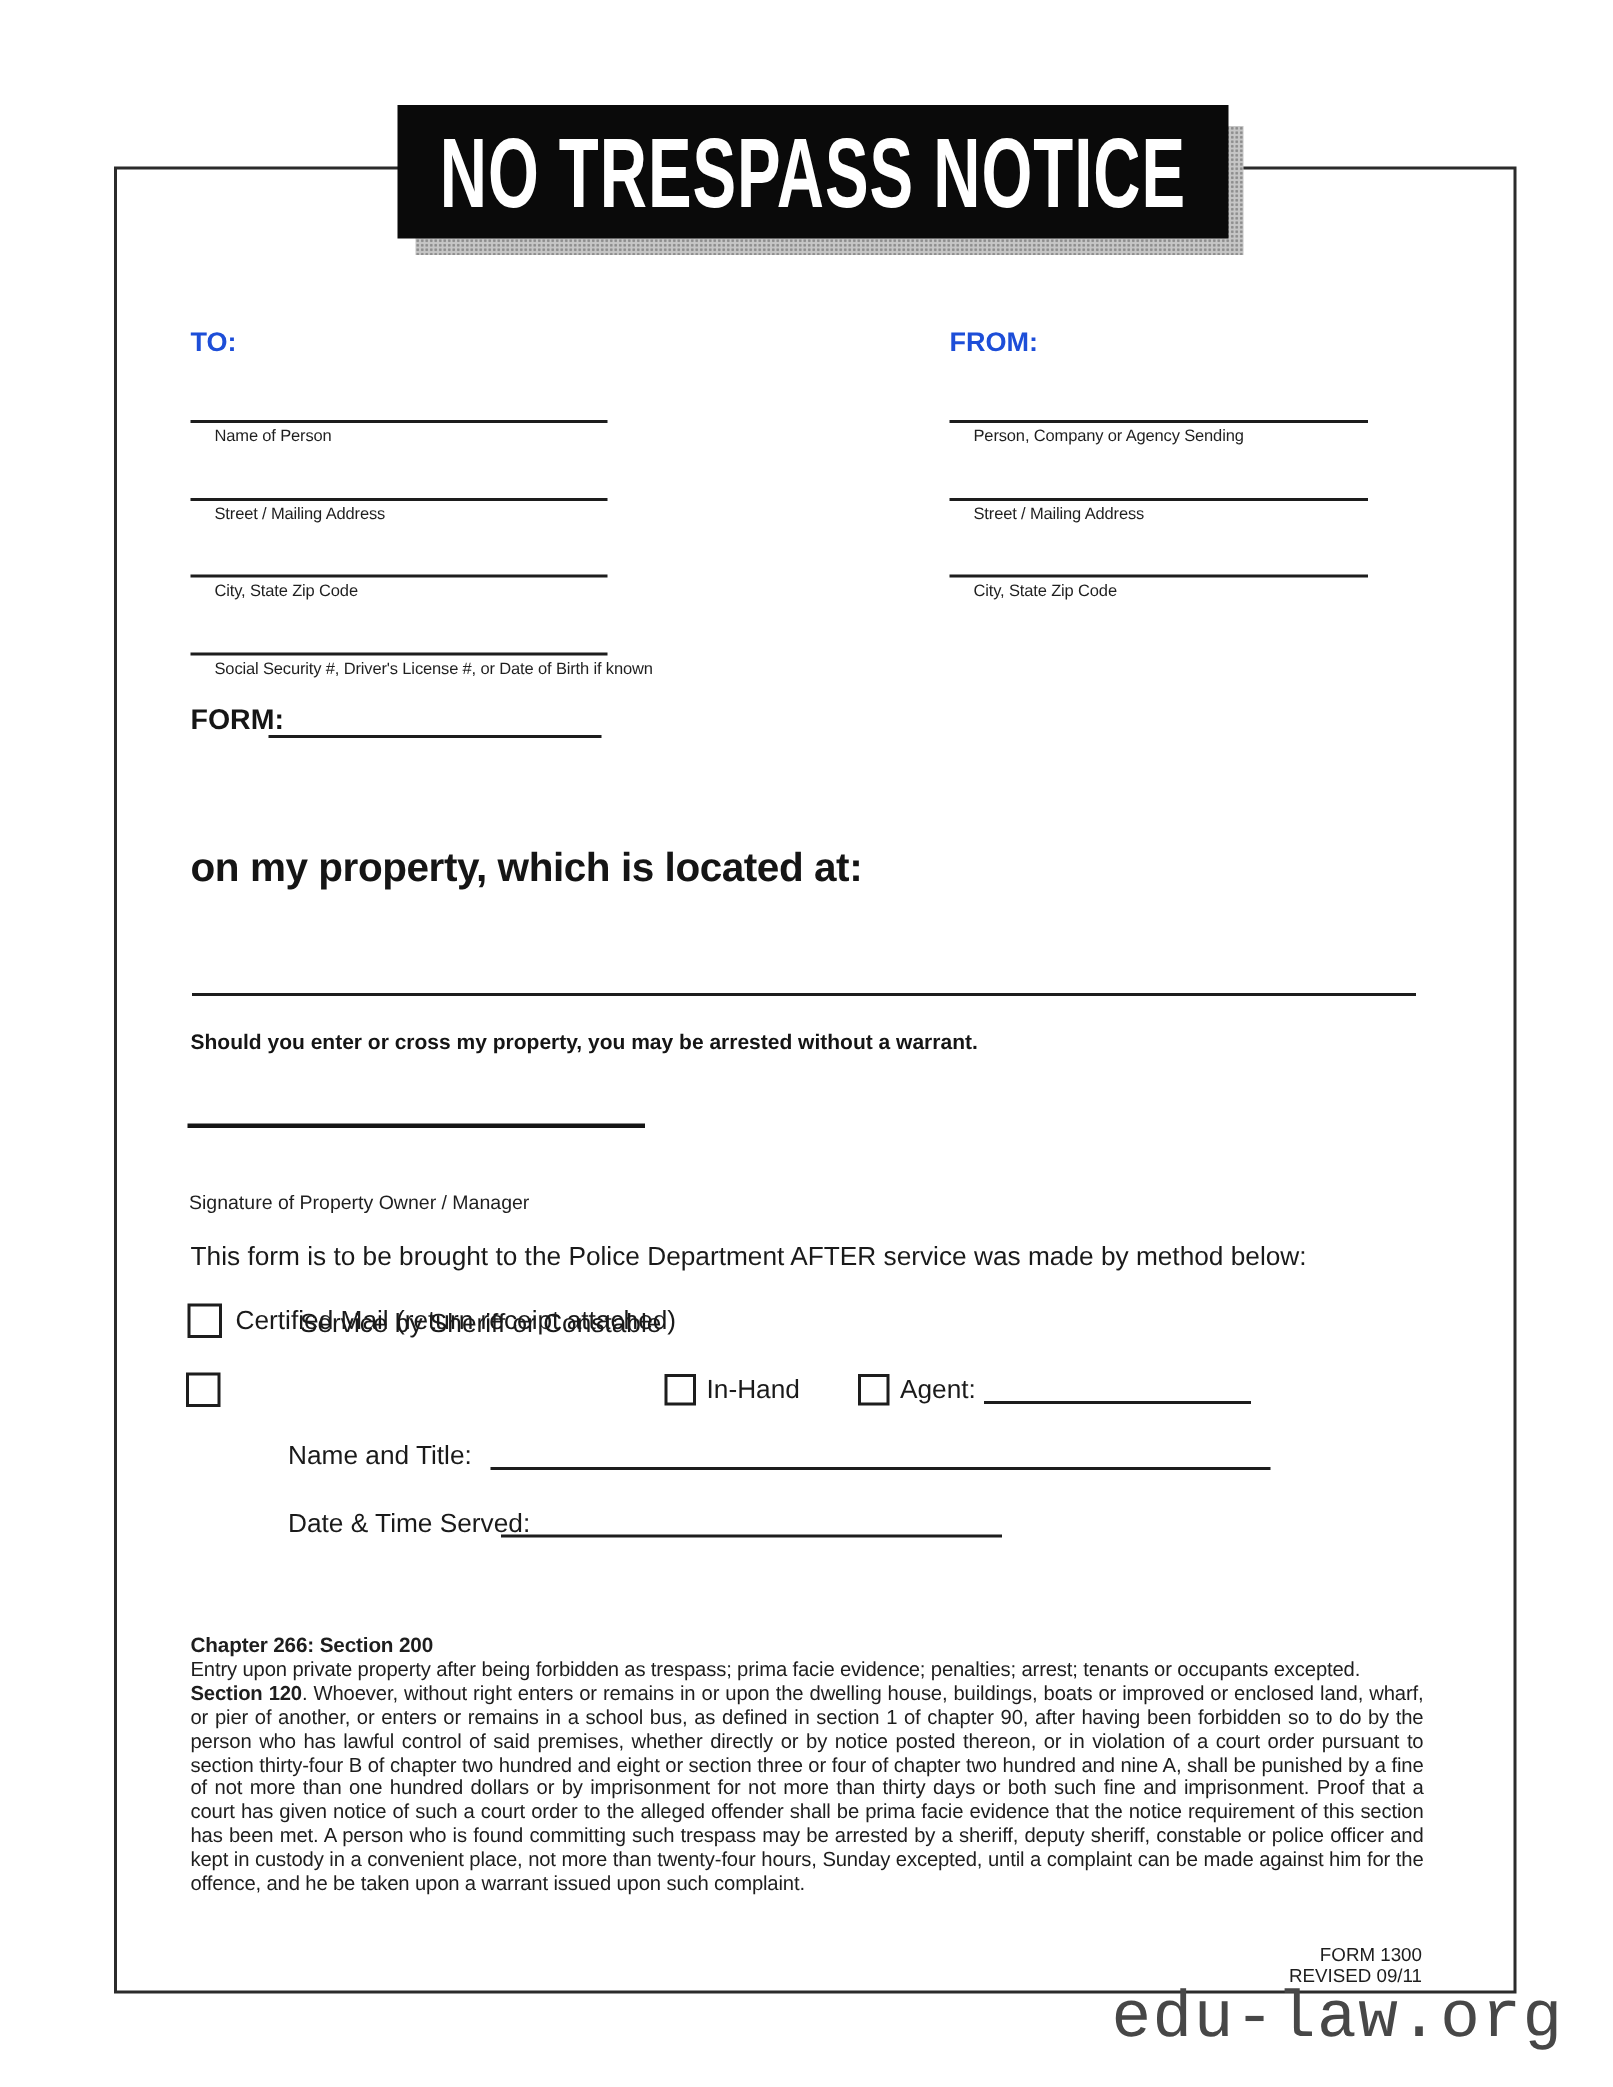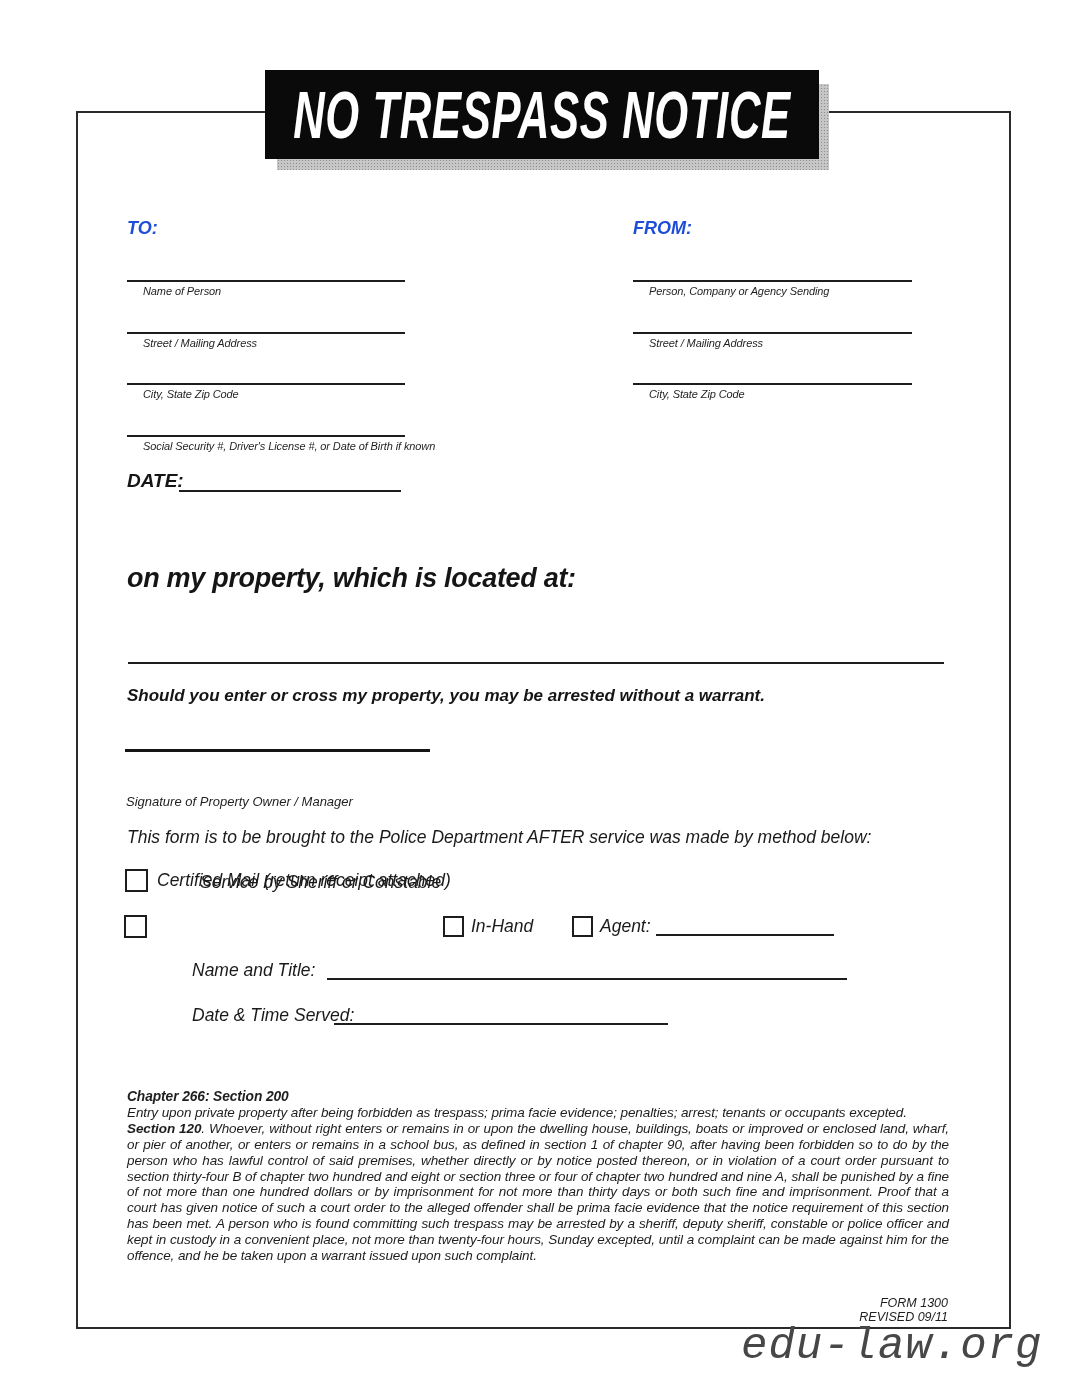--- a/index.html
+++ b/index.html
@@ -1,18 +1,18 @@
 <!DOCTYPE html>
 <html><head>
 <meta charset="utf-8">
 <style>
   html,body{margin:0;padding:0;background:#ffffff;}
   .canvas{
     position:relative;width:1075px;height:1391px;background:#ffffff;overflow:hidden;
-    font-family:"Liberation Sans",sans-serif;color:#1d1d1d;font-style:italic;
+    font-family:"Liberation Sans",sans-serif;color:#1d1d1d;
   }
   .page-border{
     position:absolute;left:76px;top:111px;width:931px;height:1214px;
     border:2px solid #2b2b2b;background:#ffffff;z-index:0;
   }
   .banner-shadow{
     position:absolute;left:277px;top:84px;width:552px;height:86px;z-index:1;
     background-color:#c6c6c6;
     background-image:radial-gradient(circle,#8d8d8d 0.8px,transparent 1px);
     background-size:3px 3px;
@@ -28,21 +28,21 @@
   .abs{position:absolute;}
   .sec-label{font-size:18px;font-weight:700;color:#1d4ed8;}
   .fill-line{position:absolute;height:0;border-top:2px solid #1d1d1d;}
   .fill-line.thick{border-top-width:3px;border-top-color:#151515;}
   .sub-label{position:absolute;font-size:11px;color:#1f1f1f;letter-spacing:-0.1px;white-space:nowrap;padding-left:16px;}
   .date-label{font-size:19px;font-weight:700;color:#151515;}
   .heading{
     position:absolute;left:127px;top:511px;width:830px;
     font-size:27px;line-height:45px;font-weight:700;color:#151515;letter-spacing:-0.3px;white-space:nowrap;
   }
-  .warning{position:absolute;left:127px;top:686px;font-size:17px;font-weight:700;color:#151515;}
+  .warning{position:absolute;left:127px;top:686px;font-size:14px;font-weight:700;color:#151515;}
   .sig-label{position:absolute;left:126px;top:754px;font-size:13px;color:#1f1f1f;margin-top:40px;}
   .instruction{position:absolute;left:127px;top:827px;font-size:17.5px;color:#1a1a1a;}
   .checkbox{
     position:absolute;width:21px;height:21px;border:2px solid #1d1d1d;background:#ffffff;box-sizing:border-box;
   }
   .cb-label{position:absolute;font-size:17.5px;color:#1a1a1a;white-space:nowrap;}
   .statute{
     position:absolute;left:127px;top:1089px;width:822px;
     font-size:13.5px;line-height:15.9px;color:#1e1e1e;letter-spacing:-0.1px;
   }
@@ -88,21 +88,21 @@
 
   <div class="fill-line" style="left:633px;top:280px;width:279px;"></div>
   <div class="sub-label" style="left:633px;top:285px;">Person, Company or Agency Sending</div>
 
   <div class="fill-line" style="left:633px;top:332px;width:279px;"></div>
   <div class="sub-label" style="left:633px;top:337px;">Street / Mailing Address</div>
 
   <div class="fill-line" style="left:633px;top:383px;width:279px;"></div>
   <div class="sub-label" style="left:633px;top:388px;">City, State Zip Code</div>
 
-  <div class="abs date-label" style="left:127px;top:470px;">DATE:</div>
+  <div class="abs date-label" style="left:127px;top:470px;">FORM:</div>
   <div class="fill-line" style="left:179px;top:490px;width:222px;"></div>
 
   <div class="heading">
     <br>
     <span>on my property, which is located at:</span>
   </div>
 
   <div class="fill-line" style="left:128px;top:662px;width:816px;"></div>
 
   <div class="warning">Should you enter or cross my property, you may be arrested without a warrant.</div>

